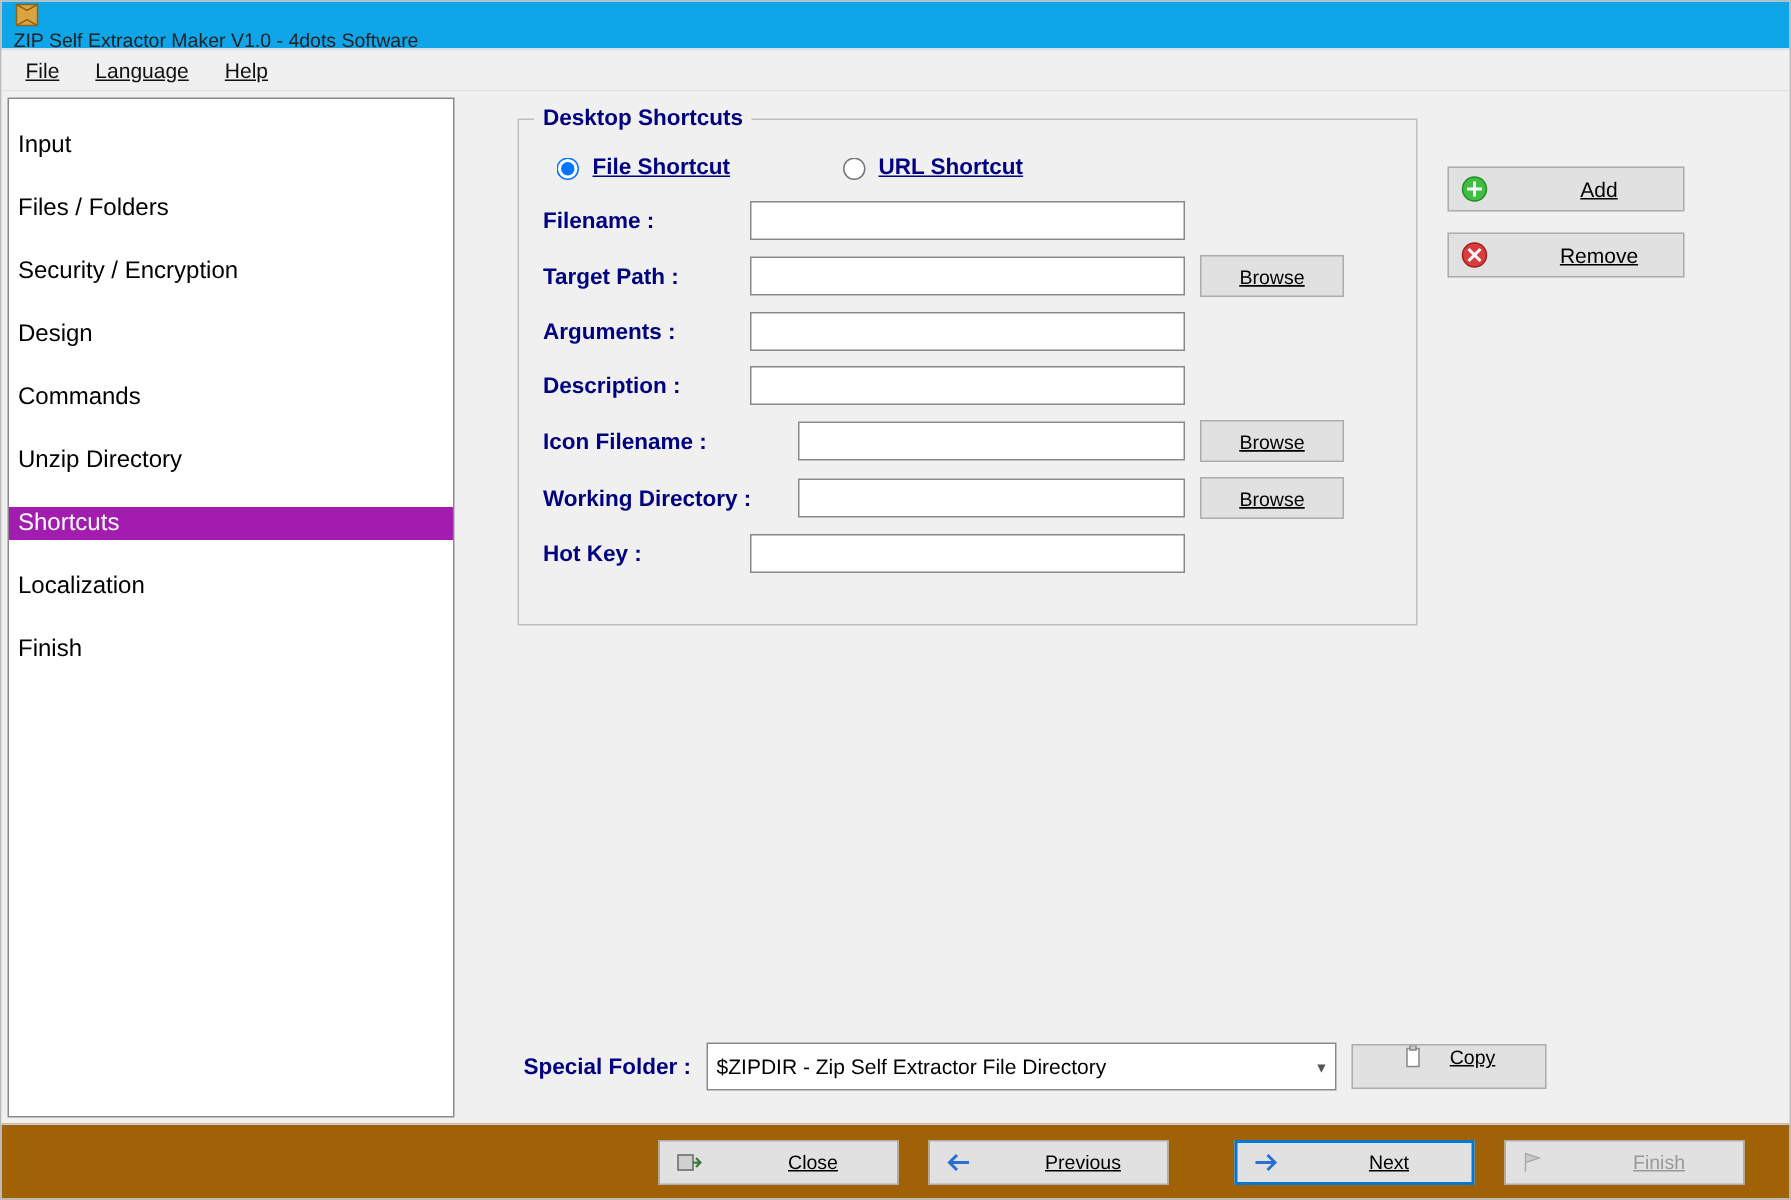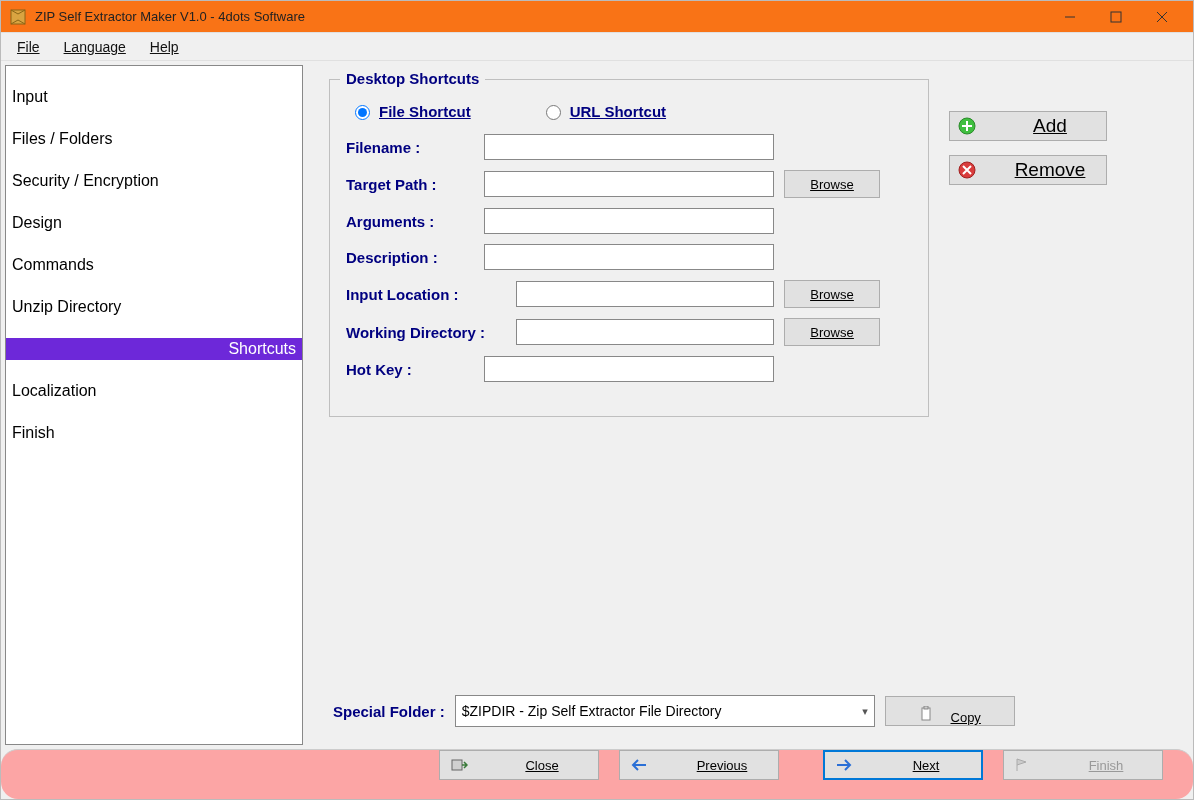--- a/index.html
+++ b/index.html
@@ -12,25 +12,26 @@
     width: 1194px;
     height: 800px;
     overflow: hidden;
     display: flex;
     flex-direction: column;
     border: 1px solid #bbb;
   }
   
   .titlebar {
     height: 32px;
-    background: #f97316;
-    display: flex;
-    align-items: center;
+    background: #0ea5e9;
+    display: flex;
+    align-items: flex-start;
     padding: 0 8px;
     border-bottom: 1px solid #e0e0e0;
+    flex-direction: column;
   }
   .titlebar .app-icon {
     width: 18px; height: 18px;
     margin-right: 8px;
     display: inline-flex; align-items: center; justify-content: center;
   }
   .titlebar .title {
     flex: 1;
     color: #222;
     font-size: 13px;
@@ -73,29 +74,28 @@
   }
   .sidebar-item {
     padding: 1px 6px;
     font-size: 16px;
     color: #000;
     line-height: 20px;
     cursor: default;
     margin-top: 20px;
   }
   .sidebar-item.selected {
-    background: #6d28d9;
+    background: #a21caf;
     color: #fff;
-    text-align: right;
   }
   .content {
     flex: 1;
     display: flex;
     flex-direction: column;
-    padding: 18px 18px 8px 26px;
+    padding: 18px 18px 8px 42px;
   }
   .content-top {
     flex: 1;
     display: flex;
     gap: 20px;
     align-items: flex-start;
   }
   .groupbox {
     border: 1px solid #bfbfbf;
     background: #f0f0f0;
@@ -165,21 +165,21 @@
   }
   .side-btn {
     width: 158px;
     height: 30px;
     background: #e1e1e1;
     border: 1px solid #adadad;
     display: flex;
     align-items: center;
     padding: 0 8px;
     gap: 26px;
-    font-size: 19px;
+    font-size: 14px;
     cursor: default;
   }
   .side-btn .icon { width: 18px; height: 18px; display:inline-flex; }
   .side-btn .label { flex:1; text-align:center; }
   .side-btn .u { text-decoration: underline; }
   
   .special-row {
     display: flex;
     align-items: center;
     gap: 10px;
@@ -196,36 +196,35 @@
     padding: 0 6px;
     font-size: 14px;
     justify-content: space-between;
   }
   .combo .chev { color:#555; font-size:11px; }
   .copy-btn {
     width: 130px;
     height: 30px;
     background: #e1e1e1;
     border: 1px solid #adadad;
-    display: flex; align-items: flex-end; justify-content: center;
+    display: flex; align-items: flex-start; justify-content: center;
     gap: 16px;
     font-size: 13px;
   }
   .copy-btn .u { text-decoration: underline; }
   
   .bottombar {
     height: 50px;
     border-top: 1px solid #ccc;
-    background: #fca5a5;
-    display: flex;
-    align-items: flex-start;
+    background: #a16207;
+    display: flex;
+    align-items: center;
     justify-content: flex-end;
     gap: 20px;
     padding: 0 30px 0 0;
-    border-radius: 17px;
   }
   .nav-btn {
     width: 160px;
     height: 30px;
     background: #e1e1e1;
     border: 1px solid #adadad;
     display: flex;
     align-items: center;
     padding: 0 10px;
     gap: 28px;
@@ -324,21 +323,21 @@
         </div>
         <div class="form-row">
           <span class="form-label">Arguments :</span>
           <input class="text-input" style="width: 290px;" value="">
         </div>
         <div class="form-row">
           <span class="form-label">Description :</span>
           <input class="text-input" style="width: 290px;" value="">
         </div>
         <div class="form-row">
-          <span class="form-label">Input Location :</span>
+          <span class="form-label">Icon Filename :</span>
           <input class="text-input" style="width: 258px; margin-left: 32px;" value="">
           <div class="browse-btn">
               <span class="u">Browse</span>
             </div>
         </div>
         <div class="form-row">
           <span class="form-label wide">Working Directory :</span>
           <input class="text-input" style="width: 258px;" value="">
           <div class="browse-btn">
               <span class="u">Browse</span>

